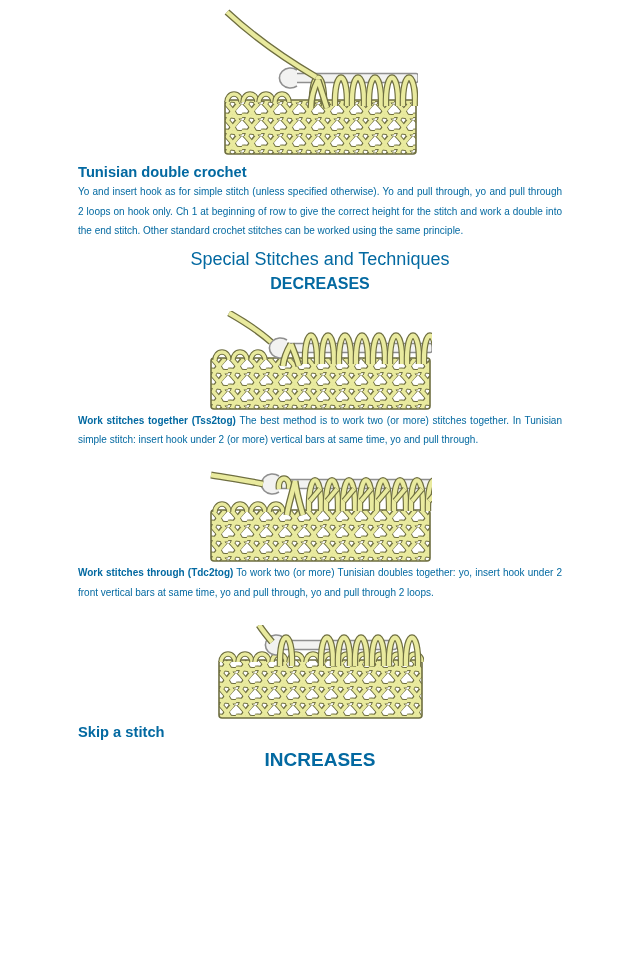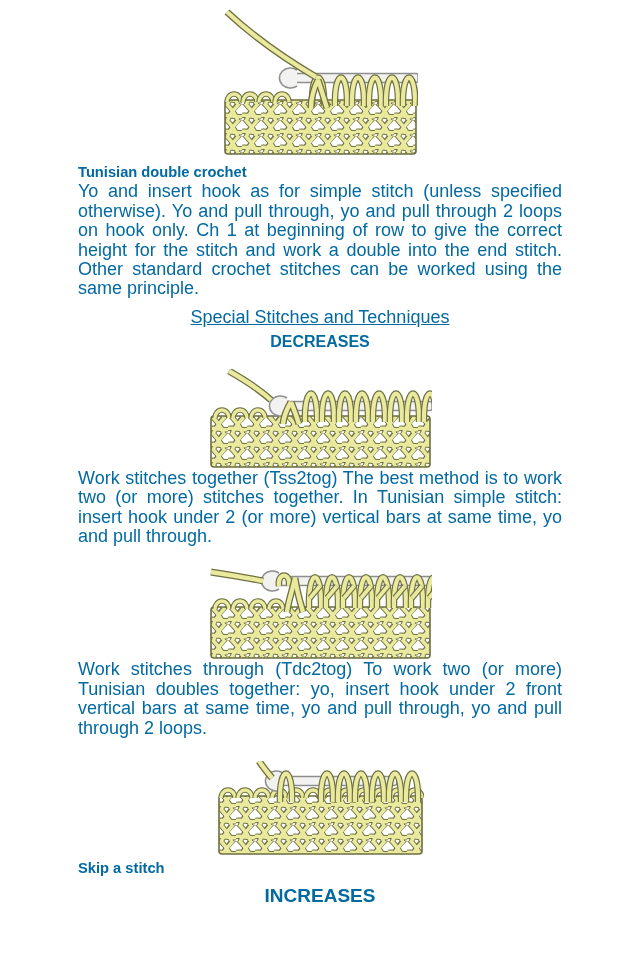--- a/index.html
+++ b/index.html
@@ -14,40 +14,39 @@
     box-sizing:border-box;
     padding:0 42px;
   }
   .figure{display:flex;justify-content:center;}
   .fig-1{margin-top:8px;}
   .fig-2{margin-top:16px;}
   .fig-3{margin-top:14px;}
   .fig-4{margin-top:23px;}
   p.body{
     margin:0;
-    font-size:18px;
+    font-size:10px;
     line-height:19.4px;
     text-align:justify;
   }
-  .lead{font-weight:normal;}
+  .lead{font-weight:bold;}
   .h-sub{
     margin:7px 0 0 0;
     font-size:14.7px;
     line-height:19.4px;
     font-weight:bold;
     text-align:left;
   }
   .h-skip{margin-top:3px;}
   .h-center{
     margin:7px 0 0 0;
     font-size:18px;
     line-height:22px;
     font-weight:400;
     text-align:center;
-    text-decoration:underline;
   }
   .h-center-bold{
     margin:3px 0 0 0;
     font-size:16px;
     line-height:22px;
     font-weight:bold;
     text-align:center;
   }
   .h-increases{
     margin-top:5px;

